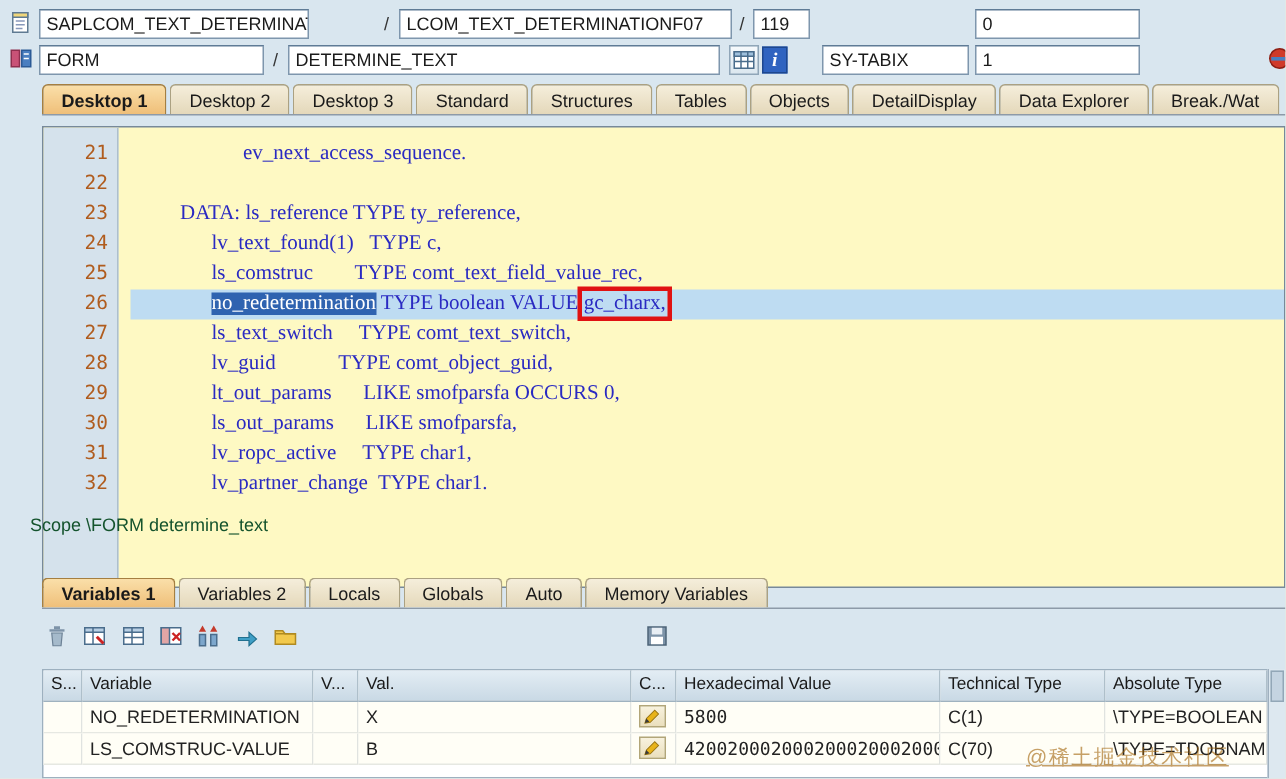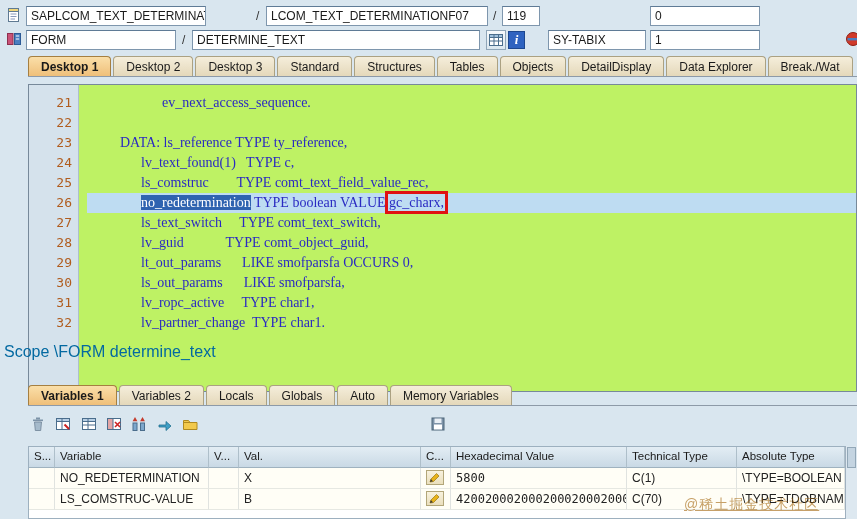--- a/index.html
+++ b/index.html
@@ -23,36 +23,36 @@
 
   
   .tabbar{position:absolute;left:28px;right:0;height:22px;display:flex;align-items:flex-end;
           gap:2px;border-bottom:1px solid #8d9aa8;}
   .tab{height:20px;padding:3px 12px 0 12px;background:linear-gradient(#f5eedb,#e4d8ba);
        border:1px solid #aba182;border-bottom:none;border-radius:4px 4px 0 0;
        white-space:nowrap;cursor:default;}
   .tab.active{background:linear-gradient(#fadfa9,#efbf79);border-color:#a57f41;font-weight:bold;text-align:right;}
 
   
-  .editor{position:absolute;top:84px;left:28px;right:0;height:308px;background:#bef264;
+  .editor{position:absolute;top:84px;left:28px;right:0;height:308px;background:#fef9c3;
           border:1px solid #77899a;overflow:hidden;}
   .gutterbg{position:absolute;left:0;top:0;bottom:0;width:50px;background:#d5e2ec;
           border-right:1px solid #adbfcc;}
   .lines{position:absolute;top:8px;left:0;right:0;
          font-family:"DejaVu Sans Mono",monospace;font-size:14px;}
   .cl{position:relative;height:20px;line-height:20px;white-space:pre;}
   .ln{position:absolute;left:0;top:0;width:50px;text-align:right;padding-right:7px;
       color:#b05c1e;font-size:13px;}
   .ct{position:absolute;left:58px;right:0;top:0;color:#2a2ac2;padding-left:19px;font-family:Liberation Serif, serif;}
   .cl.hl .ct{background:#bedcf2;}
   .sel{background:#2f63b0;color:#fff;}
   .redbox{outline:3px solid #e01212;outline-offset:1px;}
 
   
-  .scope{position:absolute;left:4px;top:343px;font-size:16px;color:#0369a1;}
+  .scope{position:absolute;left:20px;top:343px;font-size:12px;color:#14532d;}
 
   
   .toolbar{position:absolute;left:28px;top:414px;height:26px;right:0;}
   .tbtn{position:relative;display:inline-block;width:20px;height:20px;margin-right:2px;
         padding:1px;background:transparent;border:1px solid transparent;vertical-align:top;}
   .tbtn.savepos{position:absolute;left:400px;top:0;}
 
   
   .vartable{position:absolute;left:28px;top:446px;width:817px;height:73px;background:#fff;
             border:1px solid #9db0bf;border-right:none;}

